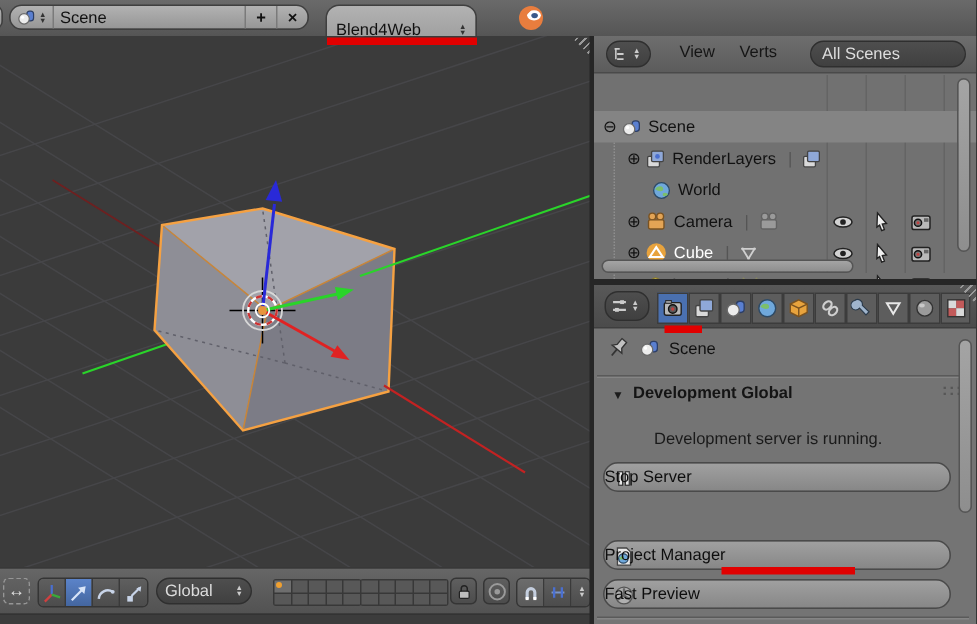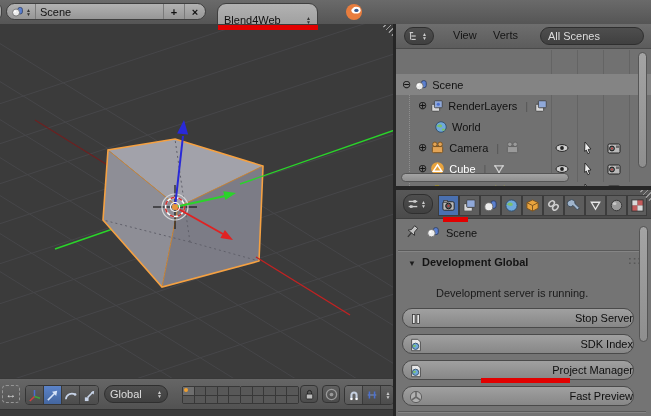--- a/index.html
+++ b/index.html
@@ -57,21 +57,21 @@
   .scrollpill{position:absolute;background:linear-gradient(#a4a4a4,#8e8e8e);border:1px solid #555;border-radius:6px;box-sizing:border-box;}
   #hsplit{position:absolute;left:396px;top:186px;width:255px;height:4px;background:#262626;}
   
   #props{position:absolute;left:396px;top:190px;width:255px;height:226px;background:#747474;overflow:hidden;}
   #tabstrip{position:absolute;left:0;top:0;width:255px;height:28px;background:linear-gradient(#585858,#4b4b4b);border-bottom:1px solid #3e3e3e;}
   .tab{position:absolute;top:5px;width:21px;height:21px;background:#5d5d5d;border:1px solid #3c3c3c;
        box-sizing:border-box;display:flex;align-items:center;justify-content:center;}
   .tab.active{background:#4a70b0;}
   .op-btn{position:absolute;left:6px;width:232px;height:20px;background:linear-gradient(#a0a0a0,#878787);
        border:1px solid #4a4a4a;border-radius:10px;box-sizing:border-box;color:#0e0e0e;}
-  .op-btn .txt{position:absolute;left:0;right:0;top:3px;text-align:right;}
+  .op-btn .txt{position:absolute;left:0;right:0;top:3px;text-align:left;}
   .op-btn .bicon{position:absolute;left:5px;top:2px;width:16px;height:16px;}
   .divline{position:absolute;left:2px;width:248px;height:1px;background:#5a5a5a;box-shadow:0 1px 0 #858585;}
   
   .redmark{position:absolute;height:5px;}
   .icon{display:inline-flex;align-items:center;justify-content:center;}
   .dots{color:#575757;letter-spacing:1px;font-weight:bold;}
 </style>
 </head>
 <body>
 
@@ -590,38 +590,28 @@
 
     <div class="op-btn" style="top:118px;">
       <span class="bicon icon">
         <svg width="12" height="12" viewBox="0 0 12 12">
             <rect x="2.5" y="1.5" width="2.6" height="9" fill="#e8e8e8" stroke="#333" stroke-width="0.8"></rect>
             <rect x="6.9" y="1.5" width="2.6" height="9" fill="#e8e8e8" stroke="#333" stroke-width="0.8"></rect>
           </svg>
       </span>
       <span class="txt">Stop Server</span>
     </div>
-    <div class="op-btn" style="top:144px;">
+    <div class="op-btn" style="top:170px;">
       <span class="bicon icon">
         <svg width="14" height="14" viewBox="0 0 16 16">
             <path d="M3 1.5 h7 l3 3 v10 h-10 z" fill="#e8e8e8" stroke="#444"></path>
             <circle cx="7.5" cy="9.5" r="3.6" fill="#6fa8dc" stroke="#2d4a66"></circle>
             <path d="M4.2 9 Q6 7.2 8 8 L7 10.5 Q5.5 10.8 4.2 9 Z" fill="#7cbf6a"></path>
           </svg>
       </span>
-      <span class="txt">SDK Index</span>
-    </div>
-    <div class="op-btn" style="top:170px;">
-      <span class="bicon icon">
-        <svg width="14" height="14" viewBox="0 0 16 16">
-            <path d="M3 1.5 h7 l3 3 v10 h-10 z" fill="#e8e8e8" stroke="#444"></path>
-            <circle cx="7.5" cy="9.5" r="3.6" fill="#6fa8dc" stroke="#2d4a66"></circle>
-            <path d="M4.2 9 Q6 7.2 8 8 L7 10.5 Q5.5 10.8 4.2 9 Z" fill="#7cbf6a"></path>
-          </svg>
-      </span>
       <span class="txt">Project Manager</span>
     </div>
     <div class="op-btn" style="top:196px;">
       <span class="bicon icon">
         <svg width="14" height="14" viewBox="0 0 16 16">
             <circle cx="8" cy="8" r="6.4" fill="#b0b0b0" stroke="#555"></circle>
             <path d="M8 8 L8 2.4 M8 8 L3.2 11.2 M8 8 L12.8 11.2" stroke="#666" stroke-width="1.8" fill="none"></path>
           </svg>
       </span>
       <span class="txt">Fast Preview</span>

